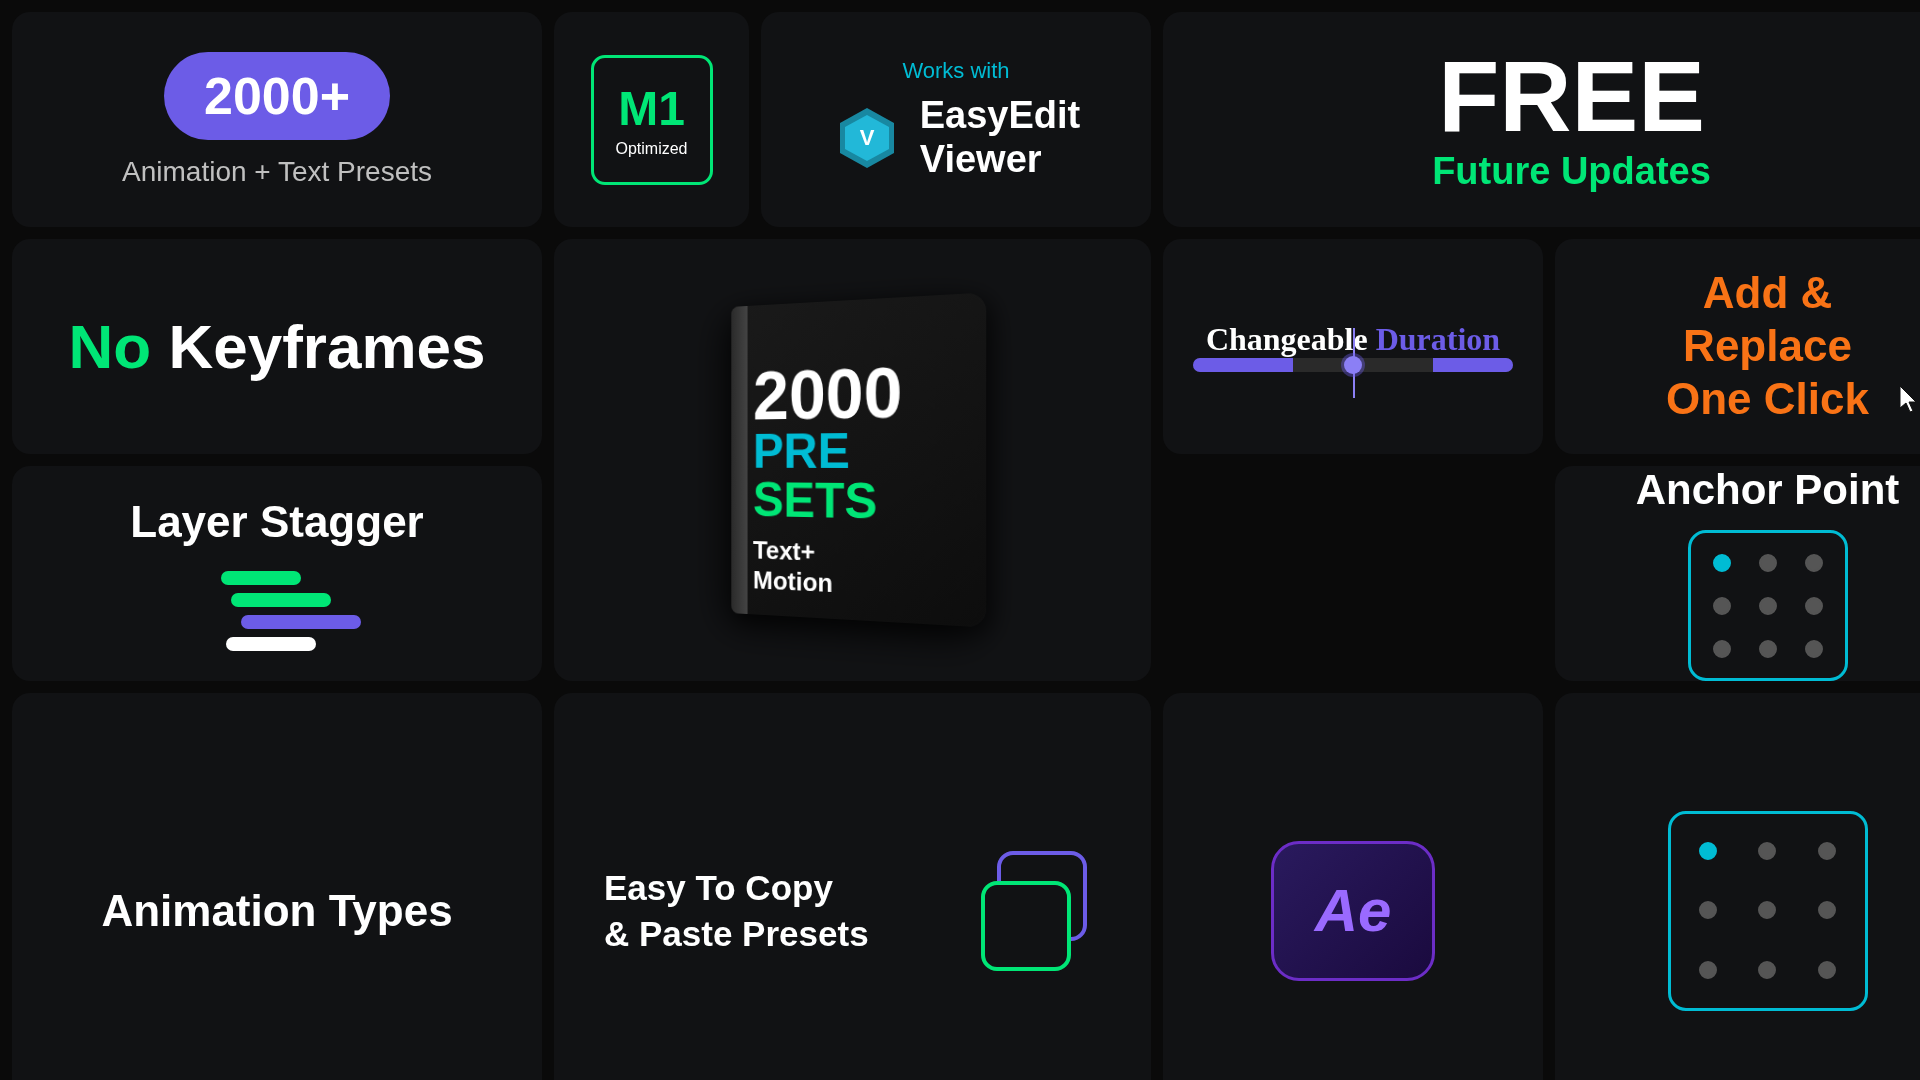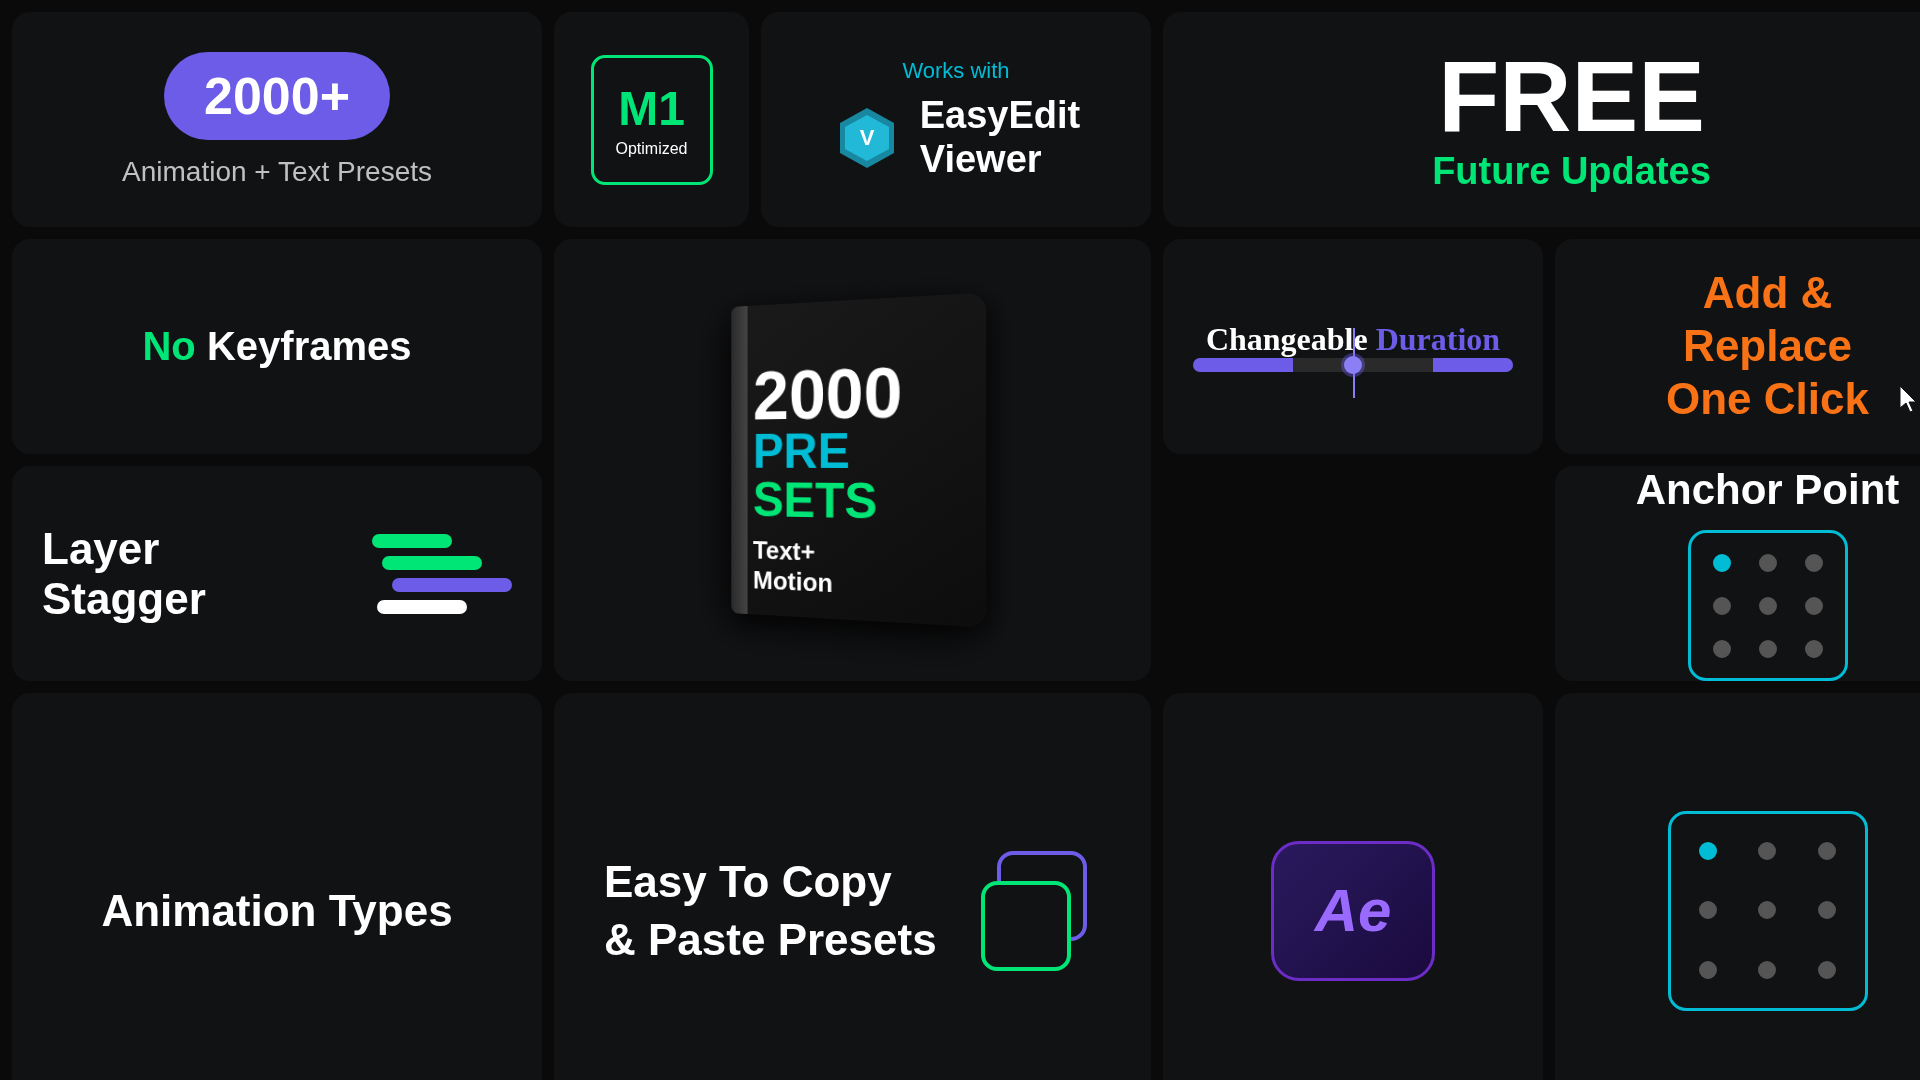--- a/index.html
+++ b/index.html
@@ -127,21 +127,21 @@
       font-size: 38px;
       font-weight: 700;
     }
 
     
     .cell-5 {
       grid-column: 1;
       grid-row: 2;
     }
     .no-keyframes-text {
-      font-size: 40px;
+      font-size: 62px;
       font-weight: 900;
       color: #ffffff;
     }
     .no-keyframes-text .no {
       color: #00e676;
     }
 
     .cell-6 {
       grid-column: 2 / 4;
       grid-row: 2 / 4;
@@ -274,20 +274,21 @@
       font-weight: 700;
       text-align: center;
       line-height: 1.2;
     }
 
     
     .cell-9 {
       grid-column: 1;
       grid-row: 3;
       gap: 24px;
+      flex-direction: column;
     }
     .layer-stagger-text {
       color: #ffffff;
       font-size: 44px;
       font-weight: 700;
     }
     .stagger-bars {
       display: flex;
       flex-direction: column;
       gap: 8px;
@@ -364,21 +365,21 @@
       text-align: right;
     }
 
     .cell-13 {
       grid-column: 2 / 4;
       grid-row: 4;
       gap: 30px;
     }
     .copy-paste-text {
       color: #ffffff;
-      font-size: 44px;
+      font-size: 35px;
       font-weight: 700;
       line-height: 1.3;
       text-align: right;
     }
     .copy-icon-group {
       position: relative;
       width: 120px;
       height: 120px;
       flex-shrink: 0;
     }

